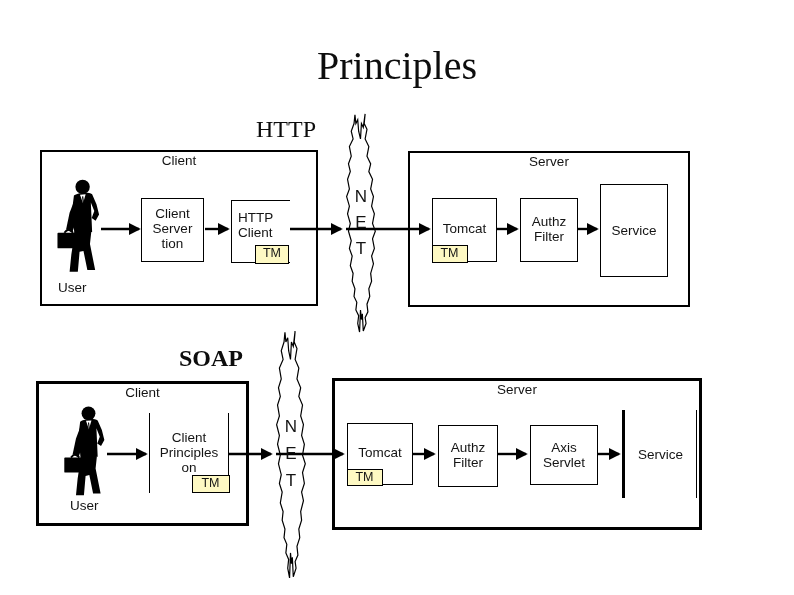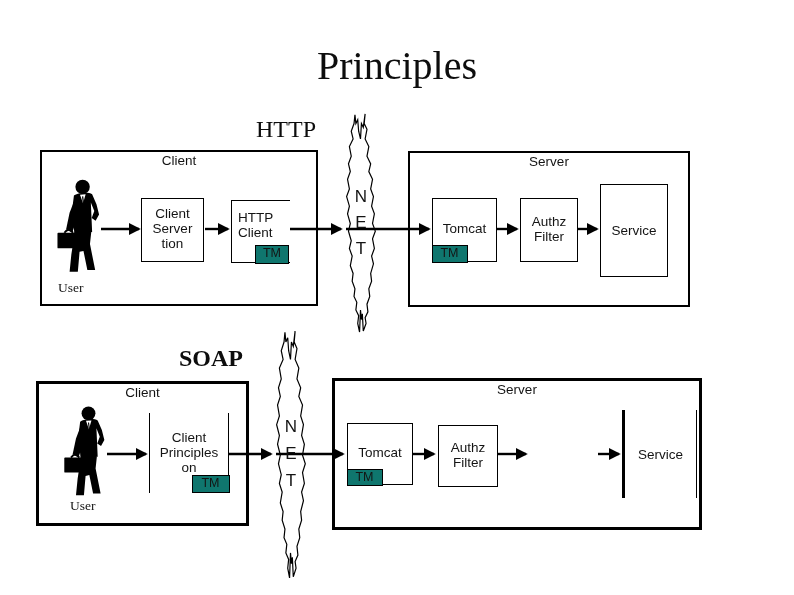--- a/index.html
+++ b/index.html
@@ -21,24 +21,24 @@
   .inner-box {
     position:absolute; border:1.5px solid #000; font-size:13.5px;
     line-height:15px; text-align:center; background:#fff;
   }
   .inner-box .ln { display:block; }
   .noright { border-right:none; }
   .sides-only { border-top:none; border-bottom:none; }
   .vlines { border-left:3px solid #000; border-right:1.5px solid #000;
             border-top:none; border-bottom:none; display:flex; align-items:center; justify-content:center; }
   .tm-badge {
-    position:absolute; border:1.5px solid #000; background:#0f766e;
+    position:absolute; border:1.5px solid #000; background:#fef9c3;
     font-size:12.5px; line-height:15px; text-align:center;
   }
-  .free-label { position:absolute; font-size:13.5px;font-family:Liberation Serif, serif; }
+  .free-label { position:absolute; font-size:13.5px; }
   .net-letters { position:absolute; text-align:center; font-size:17px; line-height:26px; z-index:7; }
   .net-letters .ln { display:block; }
   .net-svg { position:absolute; z-index:2; }
   .arrow-layer { position:absolute; left:0; top:0; z-index:5; pointer-events:none; }
   .user-svg { position:absolute; z-index:3; }
   .align-left { text-align:left; padding-left:6px; }
 </style>
 </head>
 <body>
 
@@ -148,20 +148,24 @@
   <div class="inner-box" style="left:347px; top:423px; width:66px; height:62px; padding-top:21px;">
     <span class="ln">Tomcat</span>
     <div class="tm-badge" style="left:-1.5px; bottom:-1.5px; width:36px; height:17px;">TM</div>
   </div>
 
   <div class="inner-box" style="left:438px; top:425px; width:60px; height:62px; padding-top:14px;">
     <span class="ln">Authz</span>
     <span class="ln">Filter</span>
   </div>
 
+  <div class="inner-box" style="left:530px; top:425px; width:68px; height:60px; padding-top:14px;">
+    <span class="ln">Axis</span>
+    <span class="ln">Servlet</span>
+  </div>
 
   <div class="inner-box vlines" style="left:622px; top:410px; width:75px; height:88px;">
     <span>Service</span>
   </div>
 
   <svg class="arrow-layer" width="794" height="595" viewBox="0 0 794 595">
     <defs>
       <marker id="ah" viewBox="0 0 10 10" refX="8.5" refY="5" markerWidth="5" markerHeight="5" orient="auto">
         <path d="M0,0 L10,5 L0,10 Z" fill="#000"></path>
       </marker>

